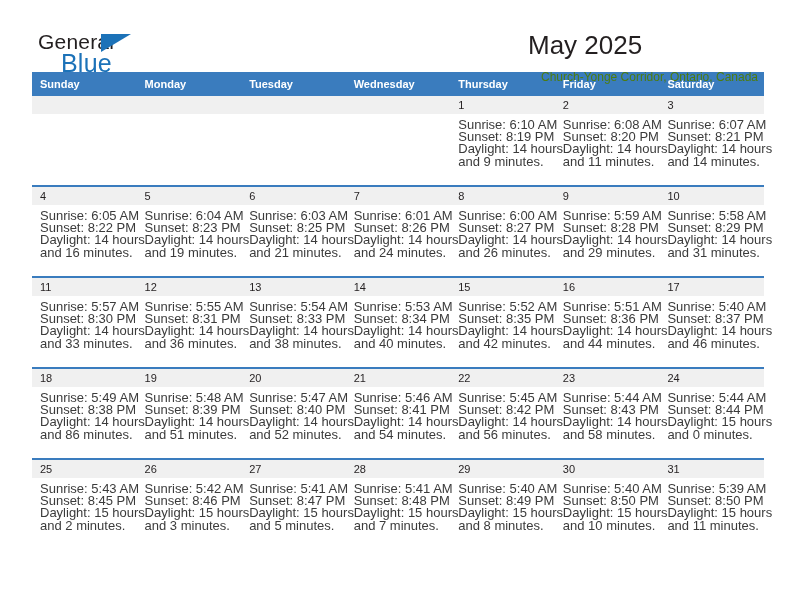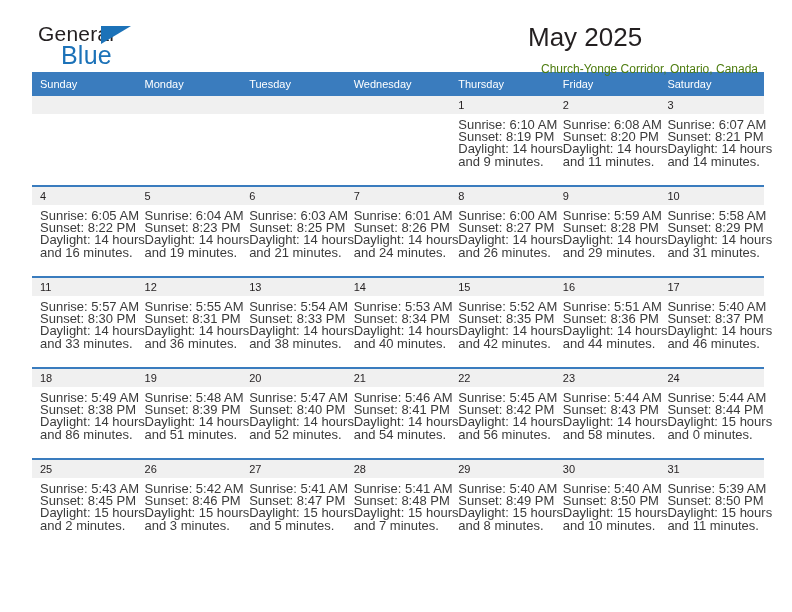--- a/index.html
+++ b/index.html
@@ -20,21 +20,21 @@
     height: 612px;
     box-sizing: border-box;
     padding: 0 32px;
   }
 
   
   .header {
     display: flex;
     justify-content: space-between;
     align-items: flex-start;
-    padding-top: 22px;
+    padding-top: 30px;
     height: 70px;
     box-sizing: border-box;
   }
   .brand {
     position: relative;
     width: 120px;
     height: 52px;
     user-select: none;
   }
   .brand-general {
@@ -89,21 +89,21 @@
     width: 732px;
     border-collapse: collapse;
     table-layout: fixed;
   }
   .calendar col { width: 104.57px; }
 
   .calendar thead th {
     background: #3a7cbe;
     color: #ffffff;
     font-size: 11px;
-    font-weight: normal;
+    font-weight: bold;
     text-align: left;
     padding: 6px 0 6px 8px;
     height: 20px;
     box-sizing: border-box;
   }
 
   .calendar tbody td {
     vertical-align: top;
     padding: 0;
     border-top: 2px solid #3a7cbe;

